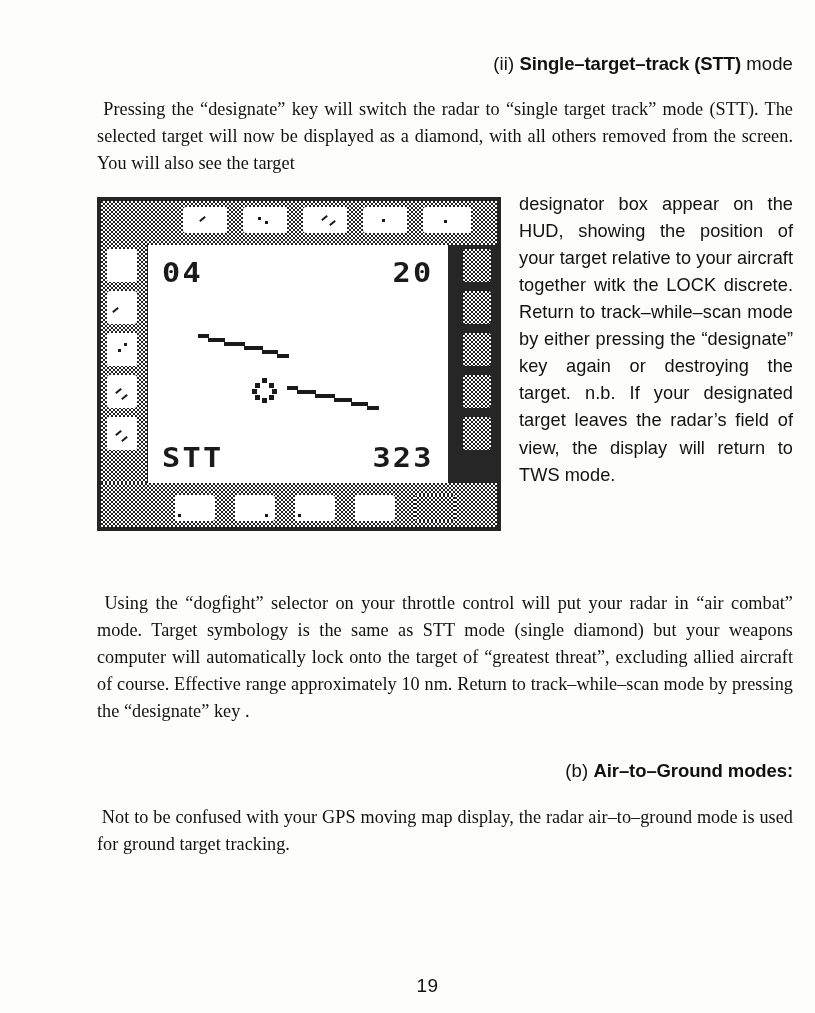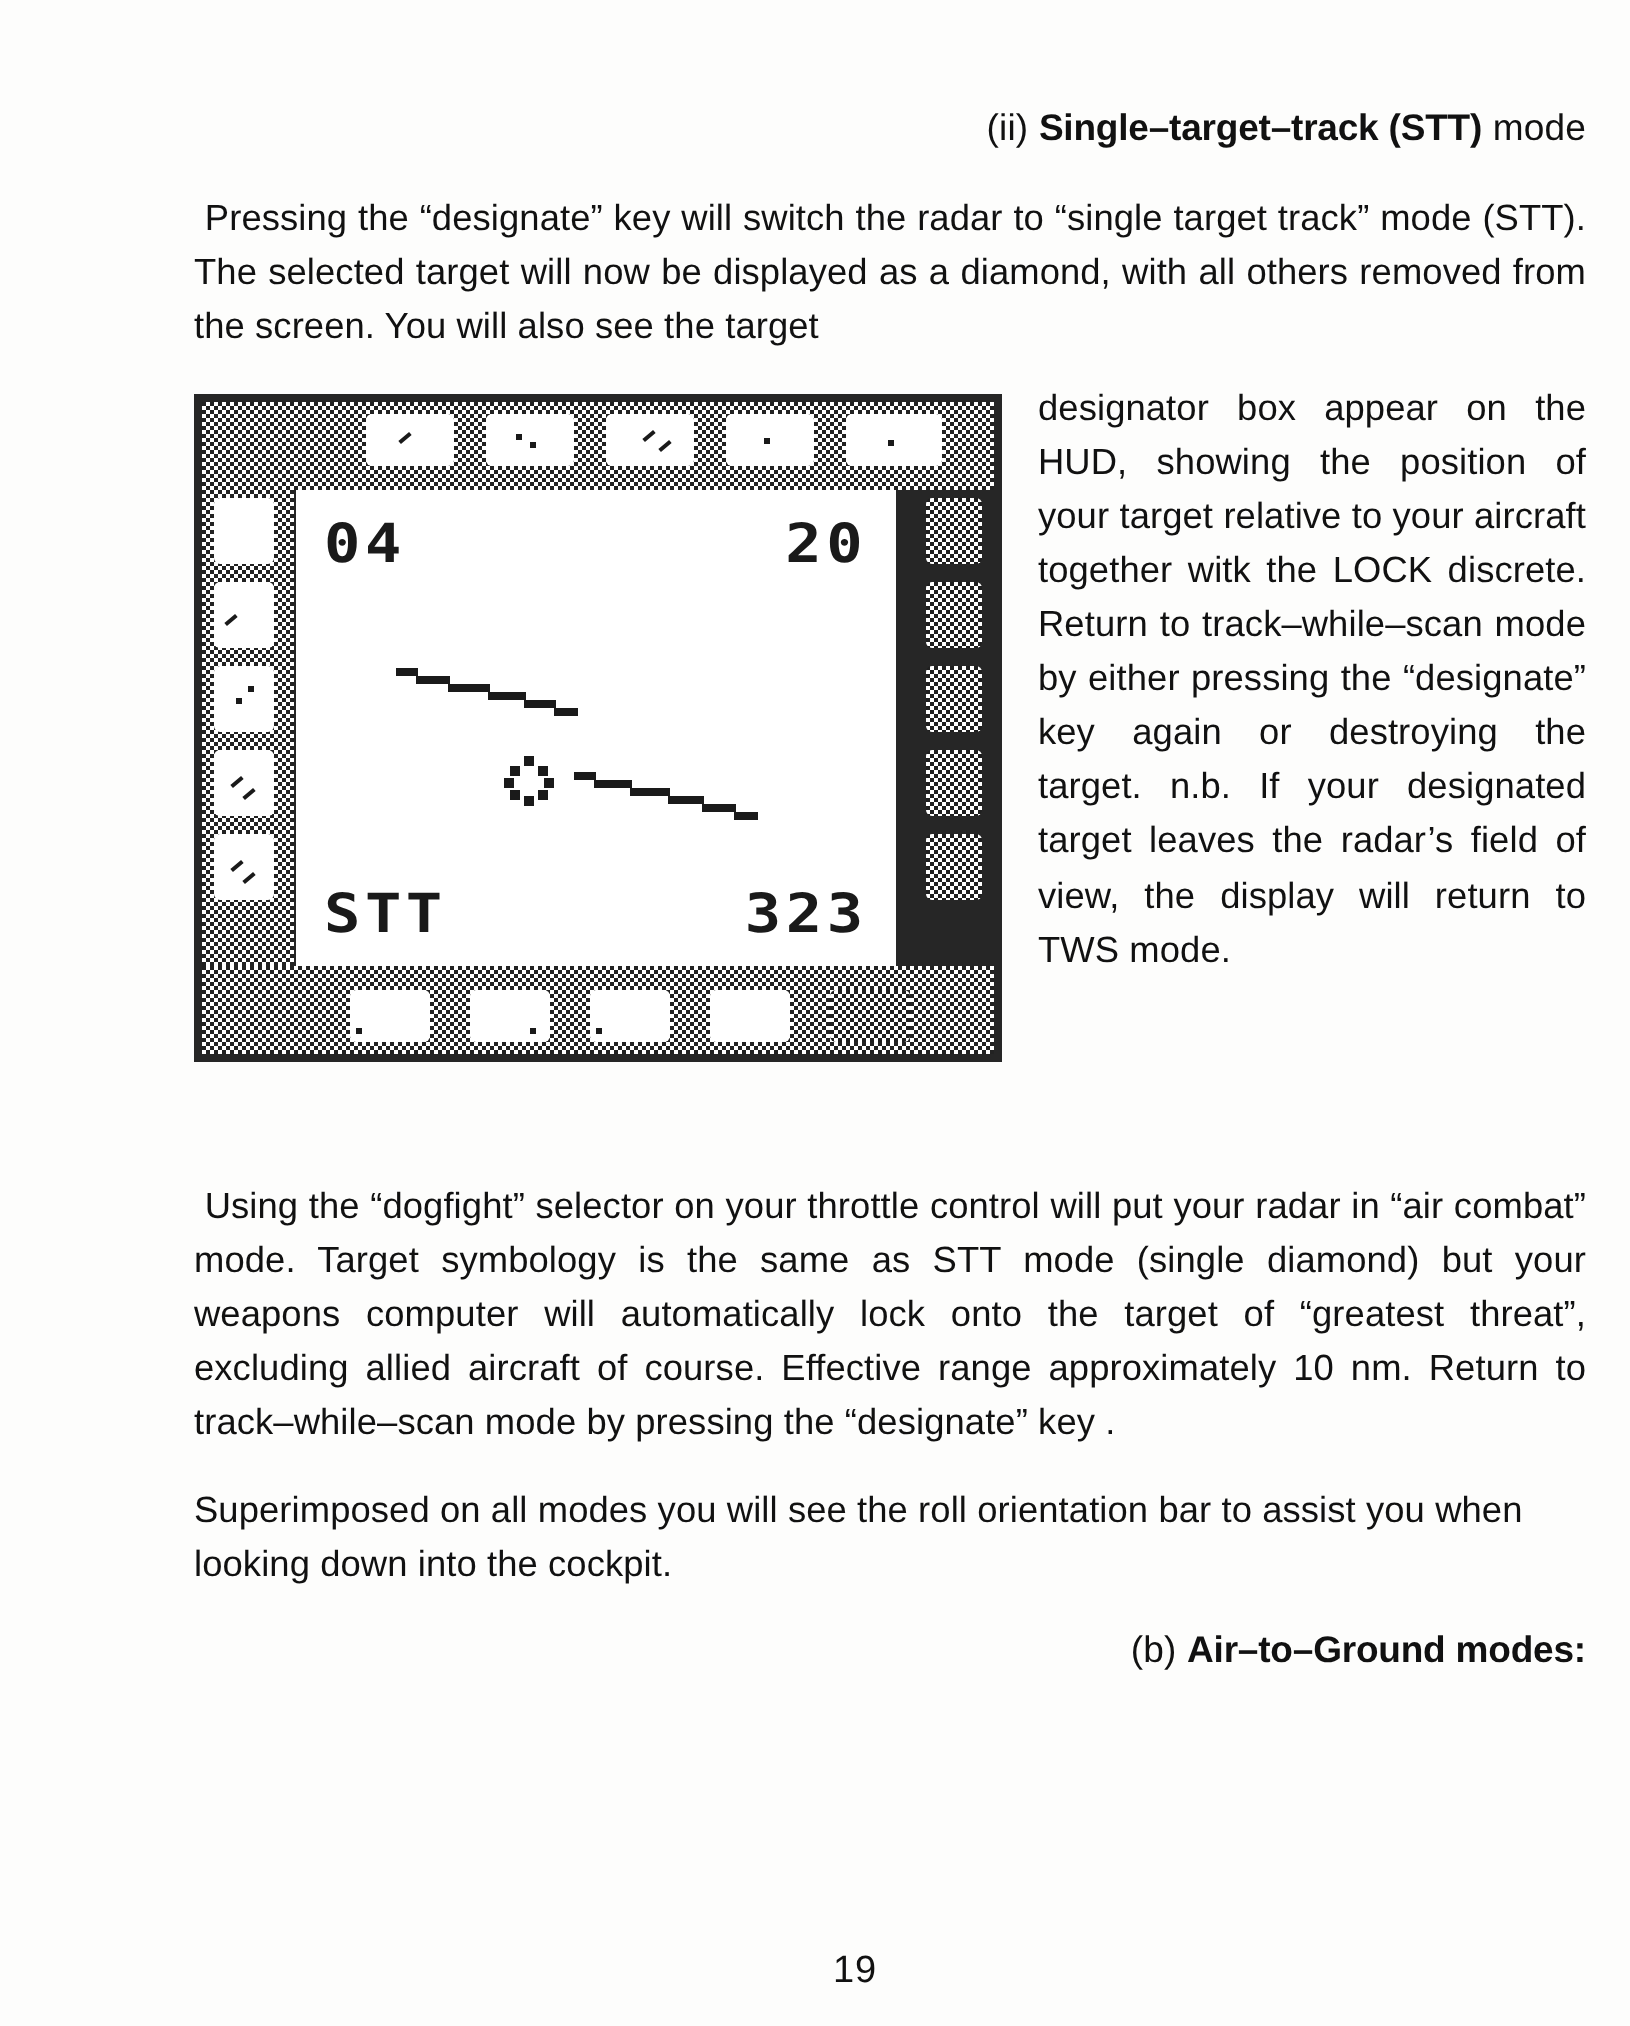--- a/index.html
+++ b/index.html
@@ -48,20 +48,21 @@
     letter-spacing: -0.1px;
   }
 
   
   p.body {
     font-size: 18.2px;
     line-height: 1.485;
     margin: 0;
     text-align: justify;
     letter-spacing: 0.05px;
+    font-family: Liberation Serif, serif;
   }
   p.body.indent::before {
     content: " ";
     white-space: pre;
   }
   p.no-justify { text-align: left; }
 
   
   .stt-block {
     position: relative;
@@ -348,28 +349,28 @@
     <div class="after-figure"></div>
     <div class="gap-lg"></div>
 
 
     <div class="gap-md"></div>
 
     <p class="body indent">Using the “dogfight” selector on your throttle control will put your radar in “air combat” mode. Target symbology is the same as STT mode (single diamond) but your weapons computer will automatically lock onto the target of “greatest threat”, excluding allied aircraft of course. Effective range approximately 10 nm. Return to track–while–scan mode by pressing the “designate” key .</p>
 
     <div class="gap-sm"></div>
 
-    <p class="body no-justify">Superimposed on all modes you will see the roll orientation bar to assist you when looking down into the cockpit.</p>
 
     <div class="gap-sm"></div>
 
     <h3 class="section-heading">
       <span class="numeral">(b)</span>
       <span class="bold">Air–to–Ground modes:</span>
     </h3>
 
     <div class="gap-md"></div>
 
+    <p class="body indent">Not to be confused with your GPS moving map display, the radar air–to–ground mode is used for ground target tracking.</p>
 
   </div>
 
   <div class="page-number">19</div>
 </div>
 
 </body></html>

